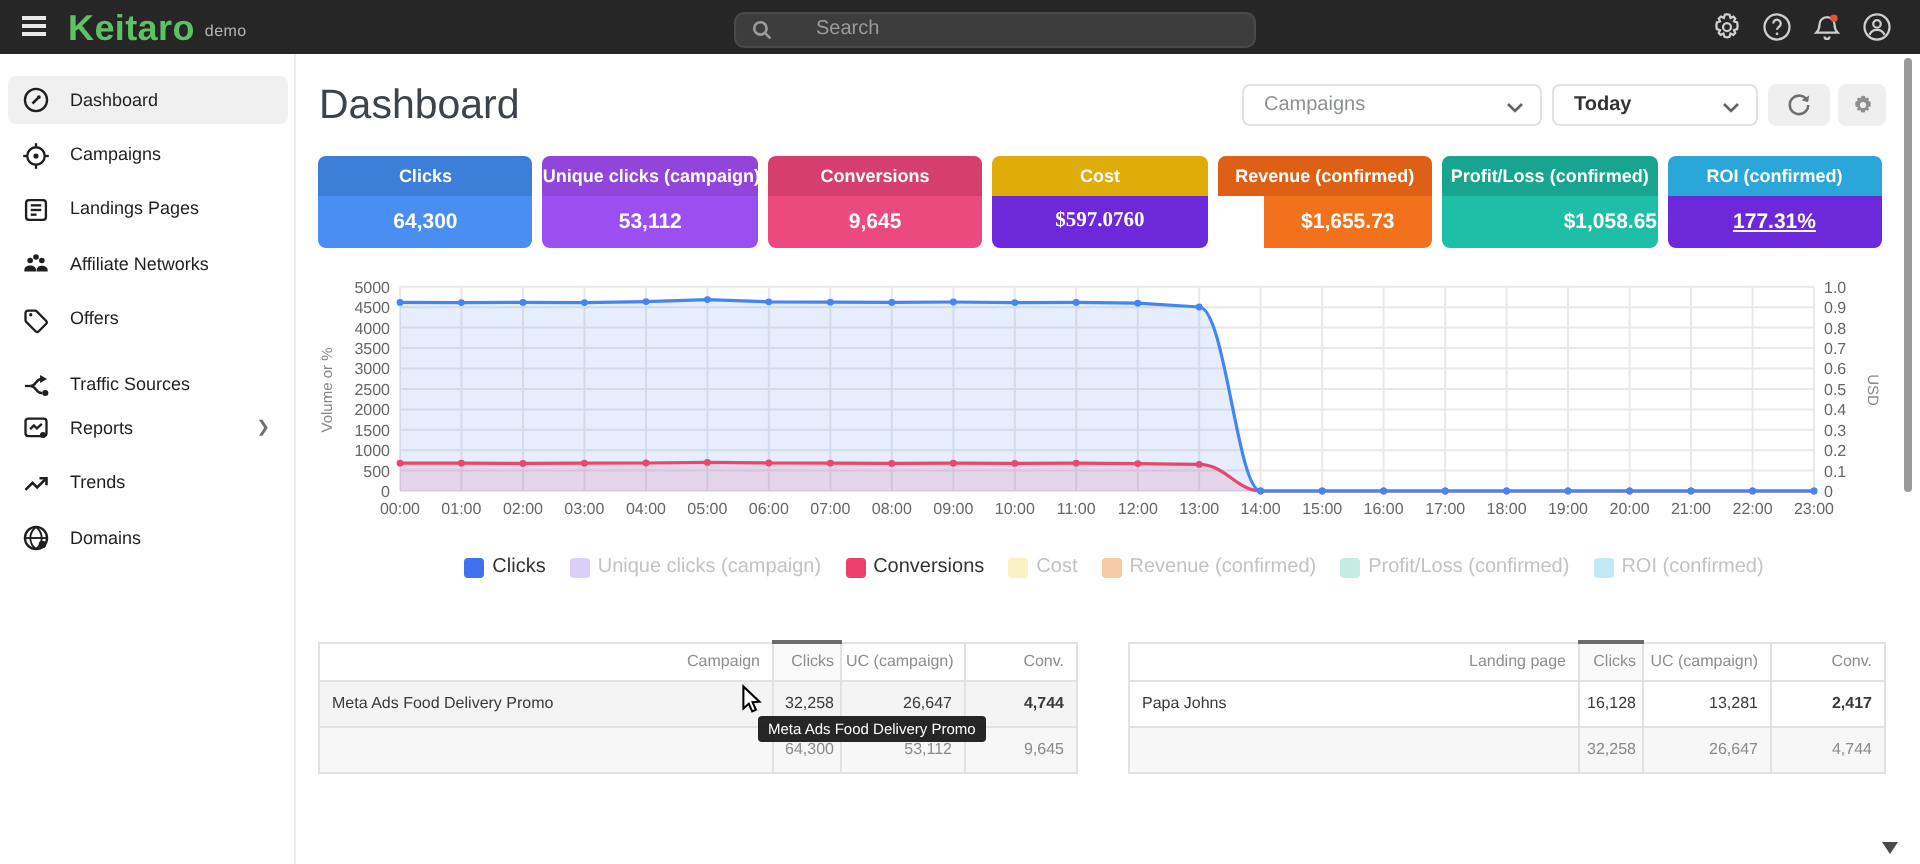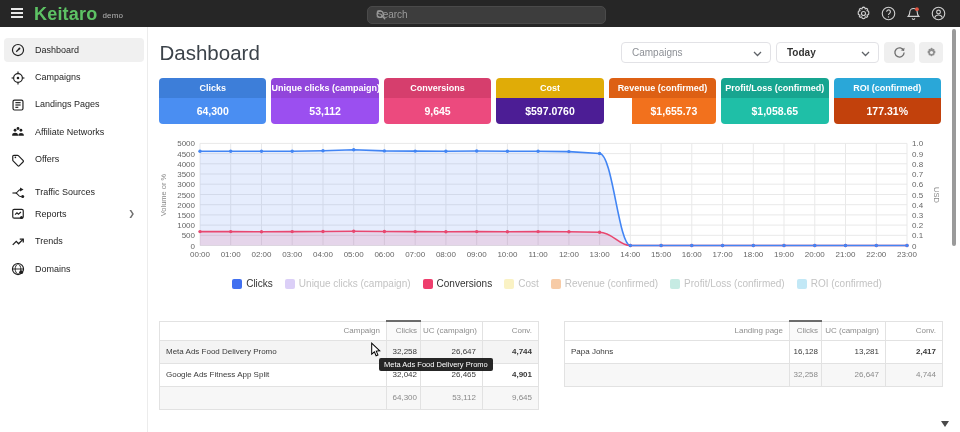--- a/index.html
+++ b/index.html
@@ -6,21 +6,21 @@
 html,body { width:960px; height:432px; overflow:hidden; background:#fff;
   font-family:"Liberation Sans", sans-serif; }
 #page { position:relative; width:960px; height:432px; }
 
 
 #topbar { position:absolute; left:0; top:0; width:960px; height:27px; background:#262626; }
 #burger { position:absolute; left:11px; top:8px; width:12px; height:10px; }
 #burger div { height:2px; background:#e8e8e8; margin-bottom:2px; }
 #logo { position:absolute; left:34px; top:4px; font-size:18px; font-weight:bold; color:#5dc264; letter-spacing:0.2px; }
 #logo span { font-size:8px; font-weight:normal; color:#b5b5b5; margin-left:5px; vertical-align:2px; }
-#search { position:absolute; left:367px; top:6px; width:239px; height:18px; background:#3d3d3d; border:1px solid #4a4a4a; border-radius:5px; color:#9b9b9b; font-size:10px; line-height:16px; padding-left:8px; }
+#search { position:absolute; left:367px; top:6px; width:261px; height:18px; background:#3d3d3d; border:1px solid #4a4a4a; border-radius:5px; color:#9b9b9b; font-size:10px; line-height:16px; padding-left:40px; }
 #search svg { position:absolute; left:8px; top:3px; }
 .tbicon { position:absolute; top:6px; }
 
 
 #sidebar { position:absolute; left:0; top:27px; width:148px; height:405px; background:#fff; border-right:1px solid #ececec; }
 .sitem { position:absolute; left:4px; width:140px; height:24px; border-radius:4px; }
 .sitem.active { background:#f0f0f0; }
 .sitem svg { position:absolute; left:7px; top:5.5px; }
 .sitem .lbl { position:absolute; left:31px; top:7px; font-size:9px; color:#1f1f1f; }
 .sitem .chev { position:absolute; right:9px; top:7px; color:#6f6f6f; font-size:8px; }
@@ -208,33 +208,33 @@
     <div class="card">
         <div class="t" style="background:#9245db;">Unique clicks (campaign)</div>
         <div class="v" style="background:#9b4ff0;">53,112</div>
       </div>
     <div class="card">
         <div class="t" style="background:#d63e6d;">Conversions</div>
         <div class="v" style="background:#ec4a7e;">9,645</div>
       </div>
     <div class="card">
         <div class="t" style="background:#e0ac07;">Cost</div>
-        <div class="v" style="background:#4c1d95;">$597.0760</div>
+        <div class="v" style="background:#6d28d9;font-family:Liberation Serif, serif;">$597.0760</div>
       </div>
     <div class="card">
         <div class="t" style="background:#dd6014;">Revenue (confirmed)</div>
         <div class="v" style="background:#f2711d;margin-left:23px;">$1,655.73</div>
       </div>
     <div class="card">
         <div class="t" style="background:#17a590;">Profit/Loss (confirmed)</div>
-        <div class="v" style="background:#1fbfa7;">$1,058.65</div>
+        <div class="v" style="background:#1fbfa7;text-align:right;">$1,058.65</div>
       </div>
     <div class="card">
         <div class="t" style="background:#2aa7d8;">ROI (confirmed)</div>
-        <div class="v" style="background:#c2410c;">177.31%</div>
+        <div class="v" style="background:#6d28d9;text-decoration:underline;">177.31%</div>
       </div>
   </div>
 
   <svg id="chart" width="790" height="132" viewBox="0 0 790 132">
       <g stroke="#e9e9e9" stroke-width="1">
         <line x1="45" y1="107.5" x2="752" y2="107.5"></line>
         <line x1="45" y1="97.3" x2="752" y2="97.3"></line>
         <line x1="45" y1="87.1" x2="752" y2="87.1"></line>
         <line x1="45" y1="76.9" x2="752" y2="76.9"></line>
         <line x1="45" y1="66.7" x2="752" y2="66.7"></line>
@@ -404,26 +404,20 @@
           <th class="num sorted">Clicks</th>
           <th class="num">UC (campaign)</th>
           <th class="num">Conv.</th>
         </tr>
     <tr style="background:#f4f4f4;">
           <td style="background:#f4f4f4;">Meta Ads Food Delivery Promo</td>
           <td class="num ck" style="background:#f4f4f4;">32,258</td>
           <td class="num" style="background:#f4f4f4;">26,647</td>
           <td class="num b" style="background:#f4f4f4;">4,744</td>
         </tr>
-    <tr>
-          <td>Google Ads Fitness App Split</td>
-          <td class="num ck">32,042</td>
-          <td class="num">26,465</td>
-          <td class="num b">4,901</td>
-        </tr>
     <tr class="total">
           <td></td>
           <td class="num ck">64,300</td>
           <td class="num">53,112</td>
           <td class="num">9,645</td>
         </tr>
   </tbody>
     </table>
 
   <table style="left:564px; top:320px; width:378px;">

